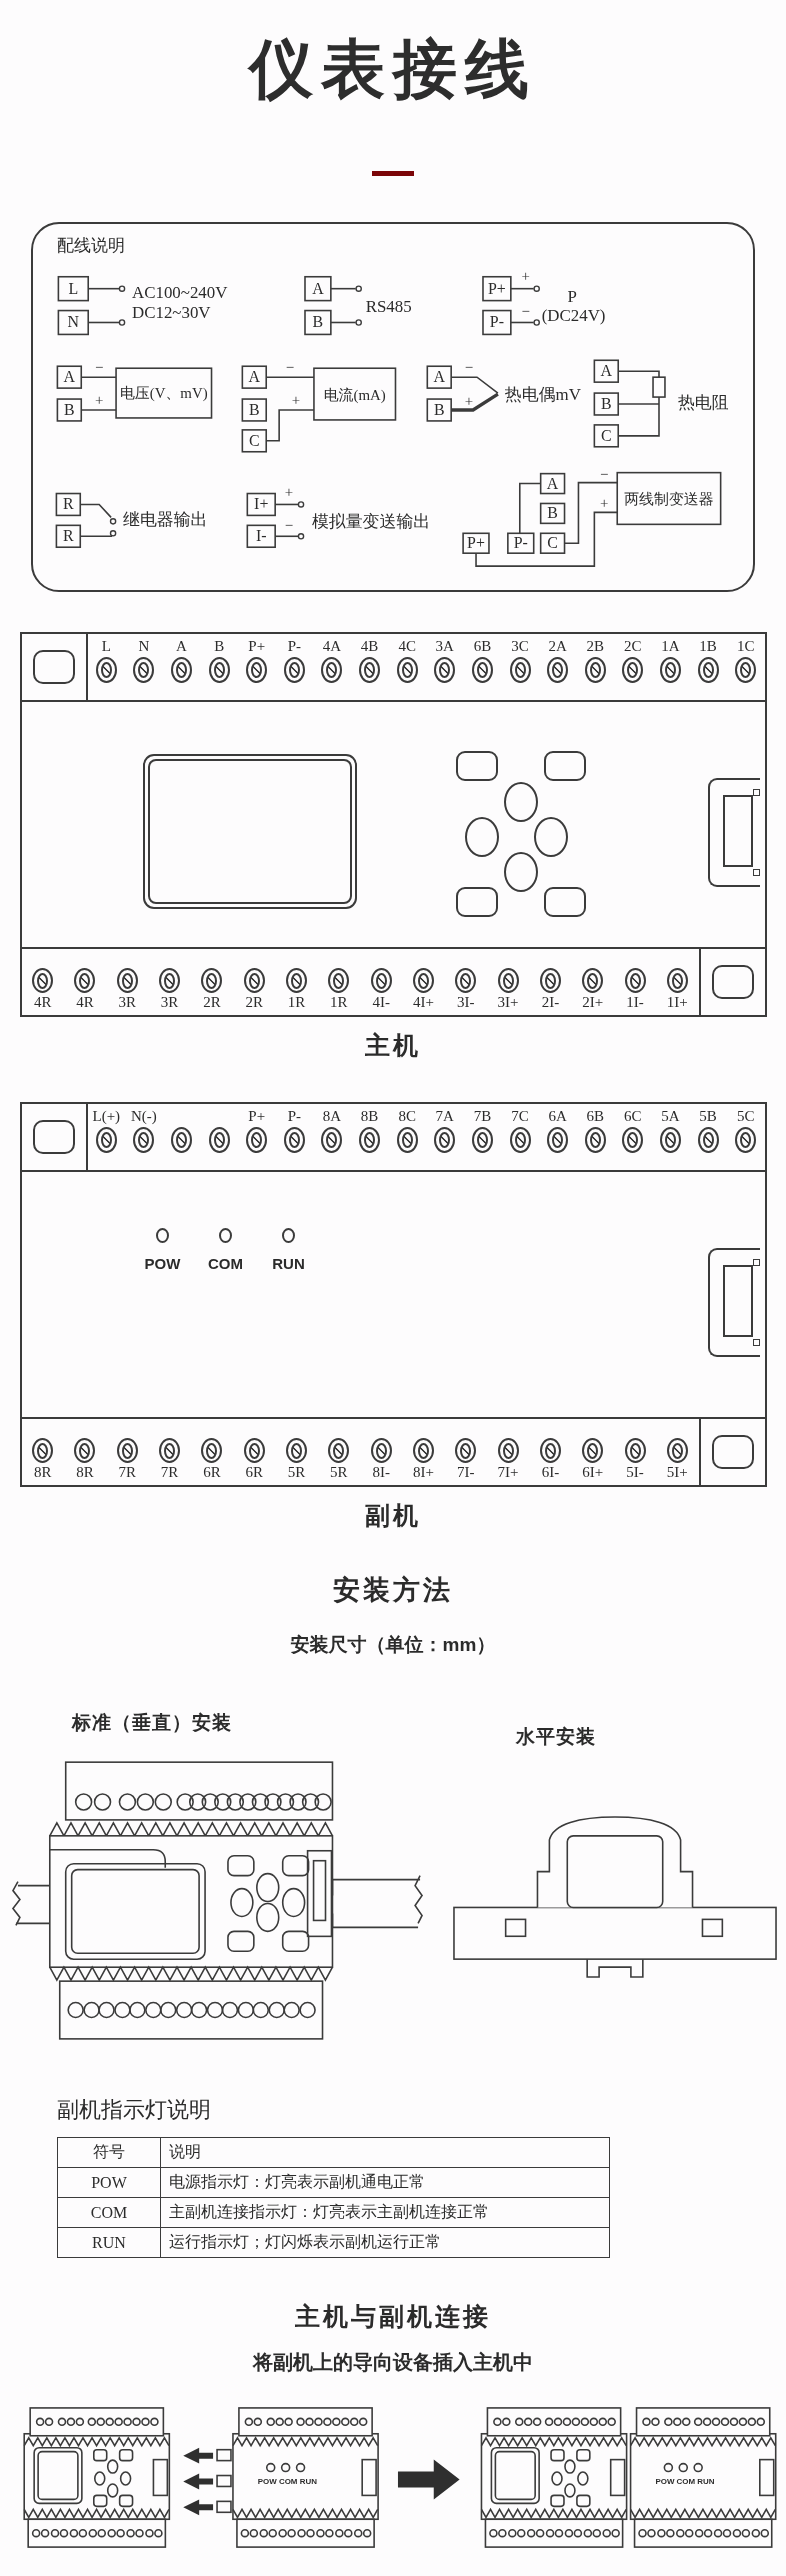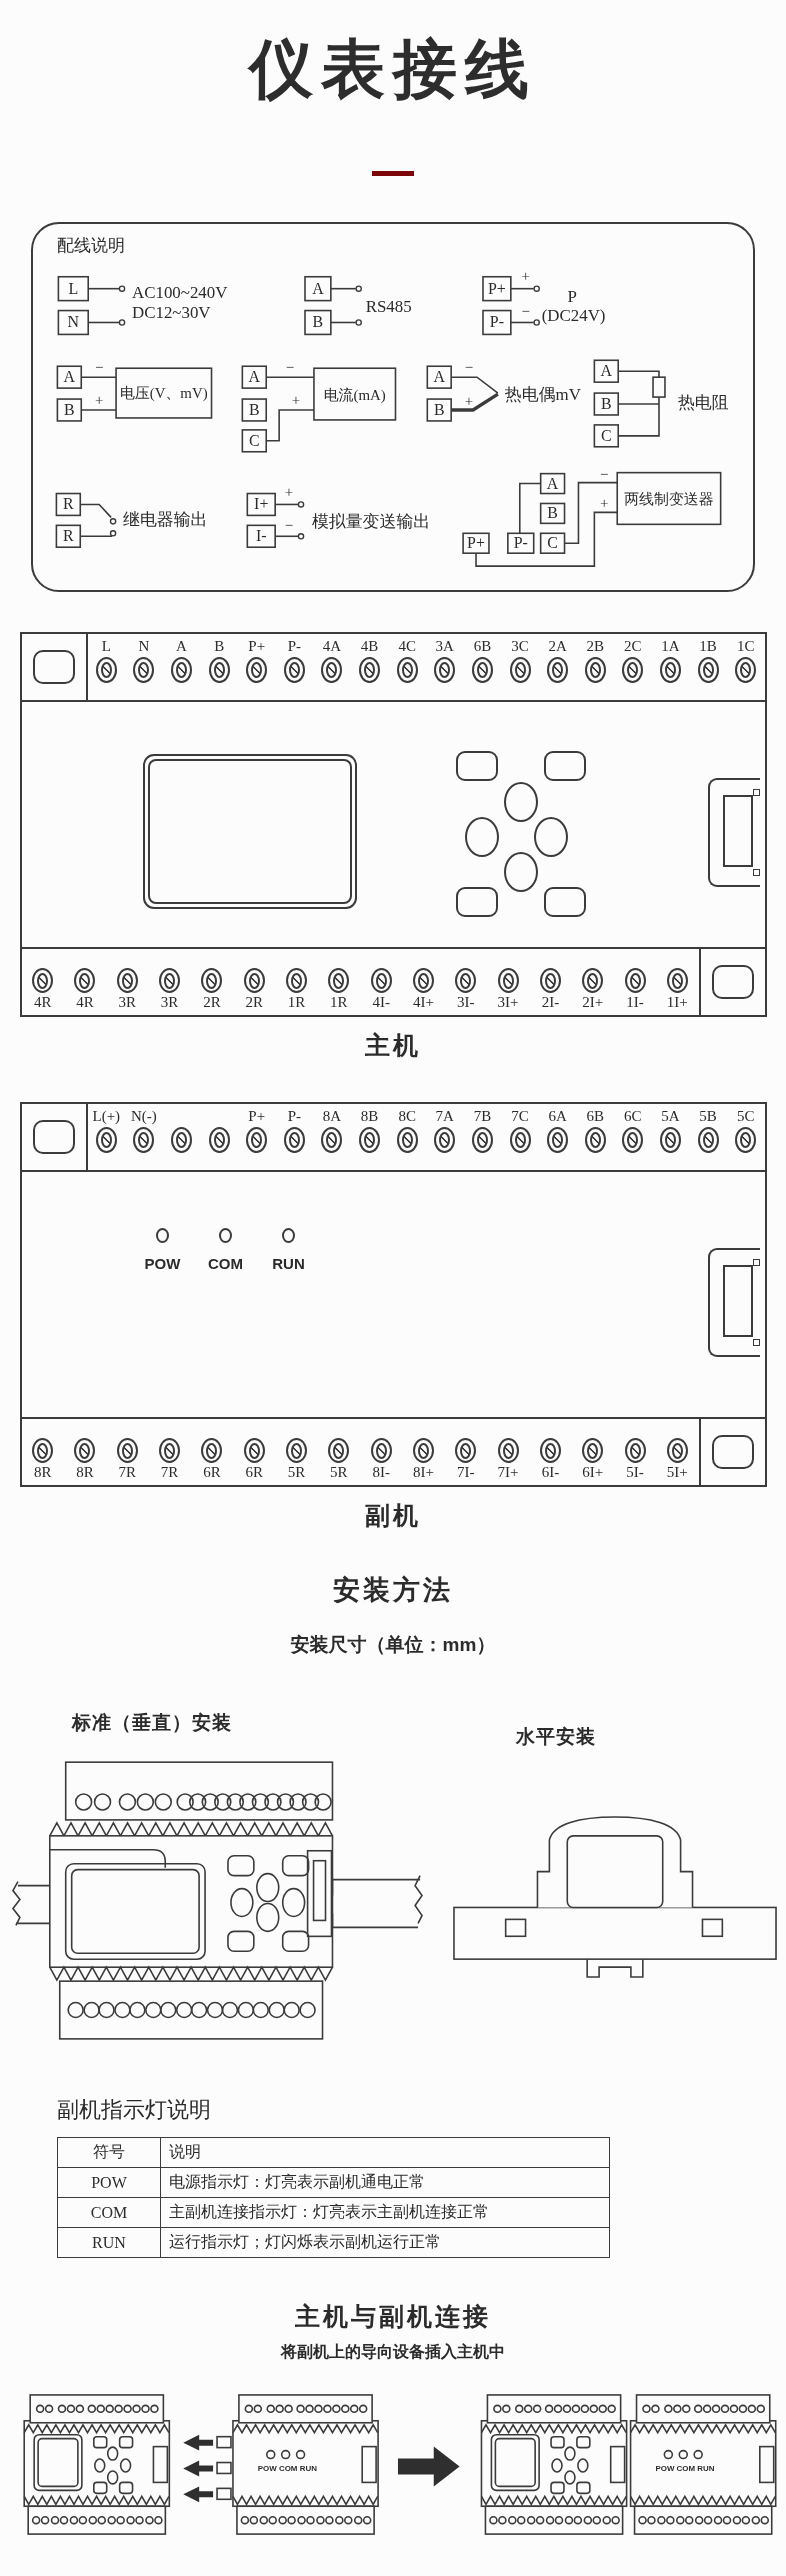--- a/index.html
+++ b/index.html
@@ -72,21 +72,21 @@
   .fig-right{position:absolute;left:450px;top:44px;}
   
   .tbl-title{margin:30px 0 12px 57px;font-size:22px;font-family:"Liberation Serif",serif;}
   table.ledtab{margin-left:57px;border-collapse:collapse;width:553px;}
   .ledtab th,.ledtab td{border:1.7px solid #3b3b3b;height:27px;font-size:16px;padding:1px 8px;}
   .ledtab th{font-weight:400;}
   .col-sym{width:86px;text-align:center;font-family:"Liberation Serif",serif;}
   .col-desc{text-align:left;padding-left:28px;font-family:"Liberation Sans",sans-serif;}
   
   .h-connect{text-align:center;font-size:25px;font-weight:900;letter-spacing:3px;margin-top:42px;}
-  .h-connect-sub{text-align:center;font-size:16px;font-weight:700;margin-top:9px;}
+  .h-connect-sub{text-align:center;font-size:20px;font-weight:700;margin-top:16px;}
   .conn-wrap{position:relative;margin-top:20px;height:199px;}
 </style>
 </head>
 <body>
 
 <div class="page">
 
   <div class="main-title">仪表接线</div>
   <div class="red-dash"></div>
 

